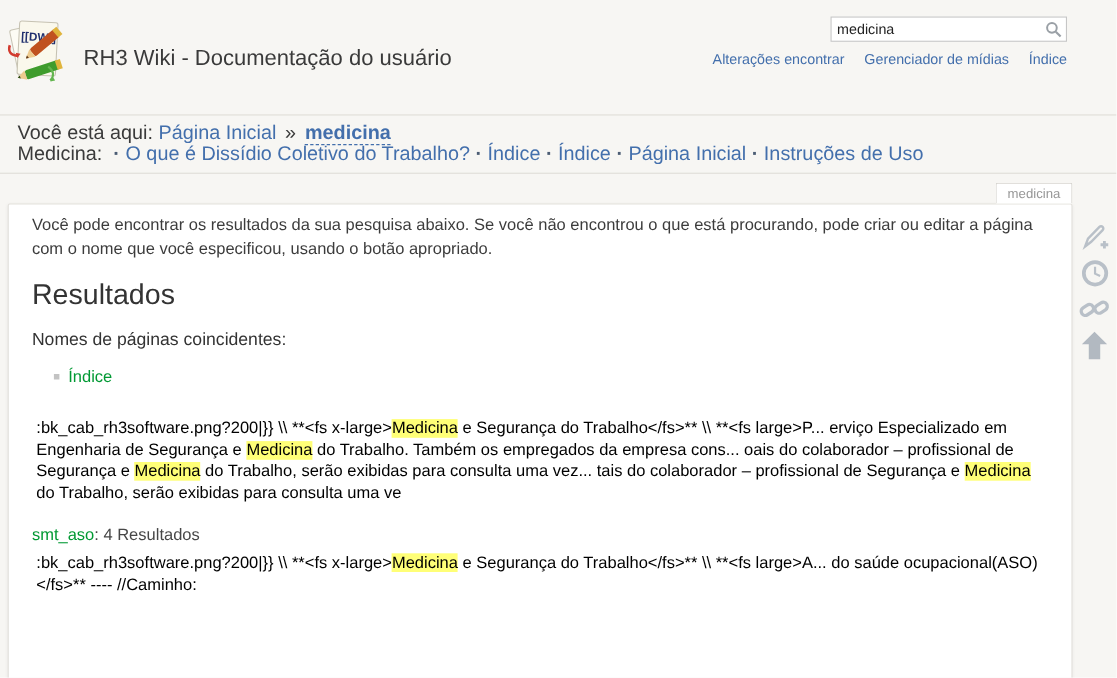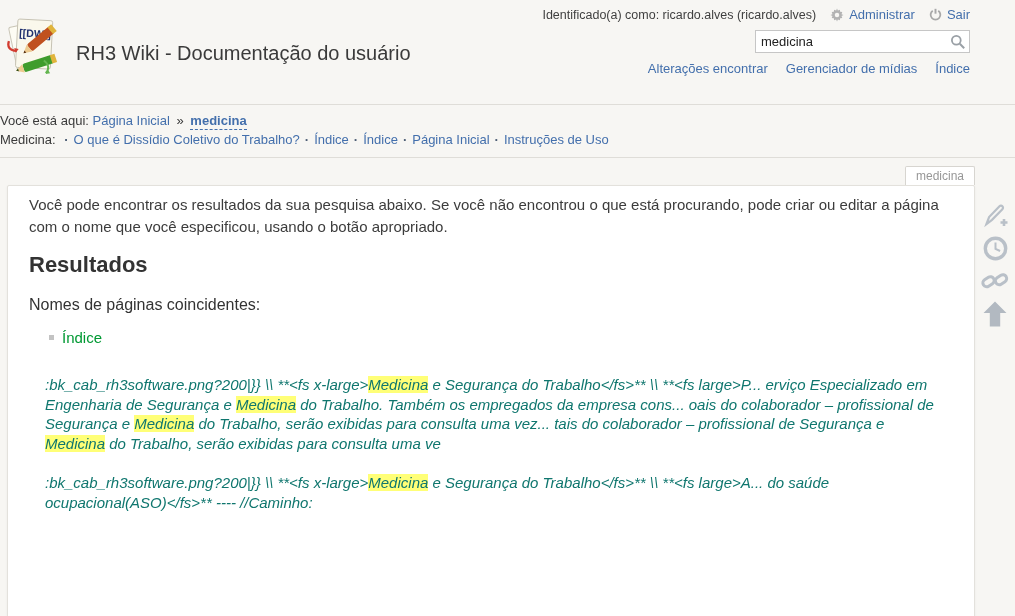--- a/index.html
+++ b/index.html
@@ -19,45 +19,45 @@
   .header-right { position:absolute; right:45px; top:7px; text-align:right; }
   .user-row { font-size:12.5px; color:#3f3f3f; display:flex; align-items:center; justify-content:flex-end; }
   .user-row .hlink { display:inline-flex; align-items:center; gap:5px; margin-left:14px; font-size:13px; }
   .search-row { margin-top:8px; position:relative; width:215px; margin-left:auto; }
   input.search { width:215px; height:23px; border:1px solid #c6c6c6; background:#fff;
                  font-size:13px; color:#222; padding:0 24px 0 5px; font-family:inherit; }
   .search-icon { position:absolute; right:4px; top:4px; }
   .quick-nav { margin-top:8px; font-size:13px; display:flex; gap:18px; justify-content:flex-end; }
 
   
-  .breadcrumbs { padding:6px 10px 8px 0; font-size:13px; line-height:19px;
+  .breadcrumbs { padding:6px 10px 8px 16px; font-size:18px; line-height:19px;
                  border-bottom:1px solid #dfddd8; color:#3a3a3a; }
   .crumb-current { font-weight:bold; border-bottom:1px dashed #436fac; padding-bottom:1px; }
   .crumb-sep { color:#3a3a3a; margin:0 3px; }
   .trace-sep { color:#4c5d74; margin:0 5px; font-weight:bold; }
   .trace-link.last { font-weight:normal; }
 
   
   .main { position:relative; margin:27px 40px 0 7px; }
   .page-tab { position:absolute; top:-19px; right:0; height:19px; line-height:18px;
               padding:0 10px; background:#fff; border:1px solid #d7d5d0; border-bottom:none;
               border-radius:2px 2px 0 0; font-size:12px; color:#979797; }
   .content { background:#fff; border:1px solid #e3e1dc; border-radius:2px;
              box-shadow:0 1px 3px rgba(0,0,0,.05); padding:8px 21px 30px; min-height:470px; }
   h1.page-title { font-size:28px; font-weight:bold; color:#333; margin:16px 0 15px; }
   p.intro { font-size:15px; line-height:22px; color:#3c3c3c; margin:0 0 14px; max-width:945px; }
-  h2.results-h { font-size:22px; font-weight:bold; color:#333; margin:0 0 18px; }
+  h2.results-h { font-size:26px; font-weight:normal; color:#333; margin:0 0 18px; }
   h3.names-h { font-size:16px; font-weight:normal; color:#333; margin:0 0 14px; }
   ul.matches { list-style:none; margin:0 0 28px; padding:0 0 0 20px; }
   ul.matches li { position:relative; padding-left:13px; font-size:15px; line-height:19px; }
   ul.matches li::before { content:""; position:absolute; left:0; top:7px; width:5px; height:5px; background:#c3c3c3; }
   a.green { color:#009933; }
   .result { margin-bottom:20px; }
   .result-head { font-size:15px; margin-bottom:7px; color:#474747; }
-  .snippet { font-size:15px; line-height:19.5px; color:#0f766e; margin:16px; max-width:935px;font-style:italic; }
+  .snippet { font-size:15px; line-height:19.5px; color:#000000; margin:4px; max-width:935px; }
   .hit { background:#ffff77; }
 
   
   .page-tools { position:absolute; right:5px; top:201px; width:30px;
                 display:flex; flex-direction:column; align-items:center; gap:5px; }
   .tool { width:28px; height:28px; display:flex; align-items:center; justify-content:center; cursor:pointer; }
 </style>
 </head>
 <body>
 
@@ -82,37 +82,20 @@
         <path d="M10.5 51 l-2.5 1.5 2.5 1.5z" fill="#2a4a14"></path>
       </g>
       <path d="M38 50 q8 6 2 13" fill="none" stroke="#63b54f" stroke-width="2"></path>
       <path d="M40 64 l2 -5 2.5 4z" fill="#63b54f"></path>
     </g>
   </svg>
 
   <div class="site-title">RH3 Wiki - Documentação do usuário</div>
 
   <div class="header-right">
-    <div class="user-row">
-      <span>Identificado(a) como: ricardo.alves (ricardo.alves)</span>
-      <a class="hlink">
-        <svg width="14" height="14" viewBox="0 0 16 16">
-          <path fill="#b3b3b3" d="M8 .6l1 2.2 2.3-.8.3 2.4 2.4.3-.8 2.3L15.4 8l-2.2 1 .8 2.3-2.4.3-.3 2.4-2.3-.8L8 15.4 7 13.2l-2.3.8-.3-2.4-2.4-.3.8-2.3L.6 8l2.2-1-.8-2.3 2.4-.3.3-2.4 2.3.8z"></path>
-          <circle cx="8" cy="8" r="2.6" fill="#f7f6f3"></circle>
-        </svg>
-        <span>Administrar</span>
-      </a>
-      <a class="hlink">
-        <svg width="13" height="13" viewBox="0 0 16 16">
-          <path d="M8 1v6" stroke="#a8a8a8" stroke-width="2.4" fill="none"></path>
-          <path d="M4.6 3.4a6 6 0 1 0 6.8 0" fill="none" stroke="#a8a8a8" stroke-width="2.2"></path>
-        </svg>
-        <span>Sair</span>
-      </a>
-    </div>
 
     <div class="search-row">
       <input class="search" type="text" value="medicina" style="">
       <svg class="search-icon" width="16" height="16" viewBox="0 0 16 16">
         <circle cx="6.3" cy="6.3" r="4.4" fill="none" stroke="#9aa0a6" stroke-width="1.8"></circle>
         <path d="M9.8 9.8l4.4 4.4" stroke="#9aa0a6" stroke-width="2"></path>
       </svg>
     </div>
 
     <div class="quick-nav">
@@ -143,20 +126,21 @@
     <h2 class="results-h">Resultados</h2>
     <h3 class="names-h">Nomes de páginas coincidentes:</h3>
     <ul class="matches" id="matching-pages">
         <li><a class="green">Índice</a></li>
       </ul>
     <div id="results">
         <div class="result">
           <p class="snippet"><span>:bk_cab_rh3software.png?200|}} \\ **&lt;fs x-large&gt;</span><span class="hit">Medicina</span><span> e Segurança do Trabalho&lt;/fs&gt;** \\ **&lt;fs large&gt;P... erviço Especializado em Engenharia de Segurança e </span><span class="hit">Medicina</span><span> do Trabalho. Também os empregados da empresa cons... oais do colaborador – profissional de Segurança e </span><span class="hit">Medicina</span><span> do Trabalho, serão exibidas para consulta uma vez... tais do colaborador – profissional de Segurança e </span><span class="hit">Medicina</span><span> do Trabalho, serão exibidas para consulta uma ve</span></p>
         </div>
         <div class="result">
+          <div class="result-head"><a class="green">smt_aso</a><span>: 4 Resultados</span></div>
           <p class="snippet"><span>:bk_cab_rh3software.png?200|}} \\ **&lt;fs x-large&gt;</span><span class="hit">Medicina</span><span> e Segurança do Trabalho&lt;/fs&gt;** \\ **&lt;fs large&gt;A... do saúde ocupacional(ASO)&lt;/fs&gt;** ---- //Caminho: </span></p>
         </div>
       </div>
   </div>
 </div>
 
 <div class="page-tools">
   <span class="tool">
     <svg width="27" height="27" viewBox="0 0 27 27">
       <path d="M4.5 22l2.6-7L17.5 4.3c1.9-1.9 4.8 1 2.9 2.9L10 17.8 4.5 22z" fill="none" stroke="#b9c0c8" stroke-width="2.2"></path>

